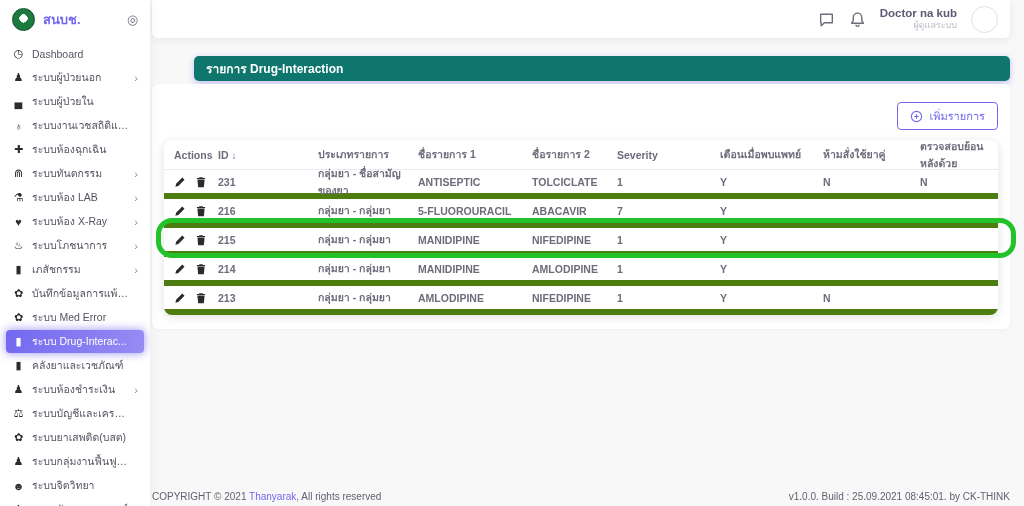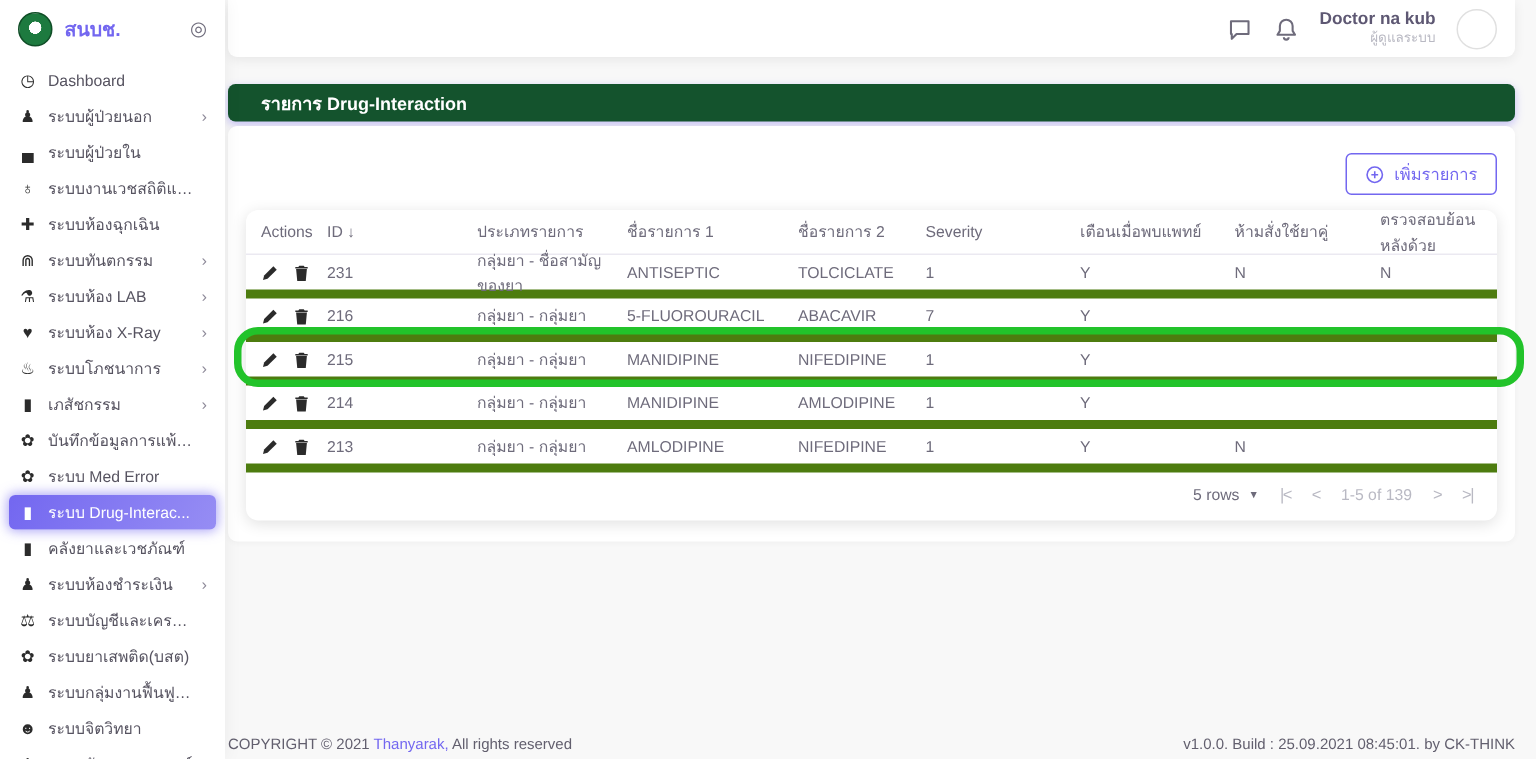--- a/index.html
+++ b/index.html
@@ -60,23 +60,24 @@
   .user-name { font-weight: bold; color: #5e5873; font-size: 11.5px; }
   .user-role { font-size: 9px; color: #b9b9c3; }
   .avatar {
     width: 27px; height: 27px; border-radius: 50%; cursor: pointer;
     background: radial-gradient(circle at 38% 32%, #a1887f 0 28%, #6d4c41 55%, #3725205 100%), #4e342e;
     border: 1px solid #e0e0e0;
   }
 
   .page-header {
     margin-top: 18px; height: 25px; border-radius: 5px;
-    background: #14532d; color: #fff; font-weight: bold; font-size: 12px;
-    display: flex; align-items: center; padding: 0 22px;
+    background: #0f766e; color: #fff; font-weight: bold; font-size: 12px;
+    display: flex; align-items: center; padding: 0 12px;
     box-shadow: 0 2px 6px rgba(115,103,240,0.4);
+    margin-left: 42px;
   }
 
   .content-card {
     margin-top: 3px; background: #fff; border-radius: 6px;
     padding: 10px 12px 14px 12px;
     box-shadow: 0 1px 4px rgba(0,0,0,0.04);
   }
 
   .filter-row { display: flex; align-items: center; gap: 10px; height: 28px; }
   .filter-label { color: #5e5873; font-size: 11px; }
@@ -119,21 +120,21 @@
     border-bottom: 1px solid #d8d6de; padding-bottom: 3px;
   }
   .table-search svg { width: 13px; height: 13px; flex: 0 0 auto; }
   .table-search input {
     border: none; outline: none; width: 100%; font-size: 11px; color: #6e6b7b;
     font-family: inherit;
   }
   .table-search input::placeholder { color: #c4c2cc; }
   .search-clear { color: #b9b9c3; cursor: pointer; font-size: 11px; }
 
-  .tbl { width: 100%; }
+  .tbl { width: 100%; font-weight: bold; }
   .tbl-head, .tbl-row { display: flex; align-items: center; padding: 0 10px; }
   .tbl-head {
     height: 30px; border-bottom: 1px solid #ebe9f1; color: #6e6b7b;
     font-size: 10.5px;
   }
   .tbl-row { height: 29px; border-bottom: 6px solid #4d7c0f; color: #6e6b7b; font-size: 10.5px; justify-content: space-between; }
   .c-actions { width: 44px; display: flex; gap: 9px; align-items: center; }
   .c-id { width: 100px; }
   .c-type { width: 100px; }
   .c-name1 { width: 114px; }
@@ -421,31 +422,20 @@
     <div class="c-name1">AMLODIPINE</div>
     <div class="c-name2">NIFEDIPINE</div>
     <div class="c-sev">1</div>
     <div class="c-warn">Y</div>
     <div class="c-forbid">N</div>
     <div class="c-check"></div>
   </div>
           </div>
       </div>
 
-      <div class="pagination">
-        <div class="rows-select">
-          <span>5 rows</span>
-          <span class="rows-caret">▼</span>
-        </div>
-        <span class="pg-btn">|&lt;</span>
-        <span class="pg-btn">&lt;</span>
-        <span class="pg-range">1-5 of 139</span>
-        <span class="pg-btn">&gt;</span>
-        <span class="pg-btn">&gt;|</span>
-      </div>
     </div>
   </div>
 
   <div class="footer">
     <div>
       <span>COPYRIGHT © 2021</span>
       <a>Thanyarak,</a>
       <span>All rights reserved</span>
     </div>
     <div>v1.0.0. Build : 25.09.2021 08:45:01. by CK-THINK</div>

